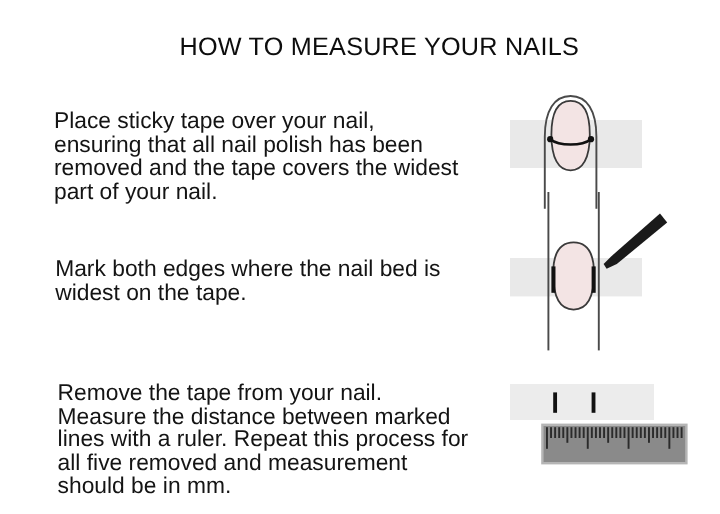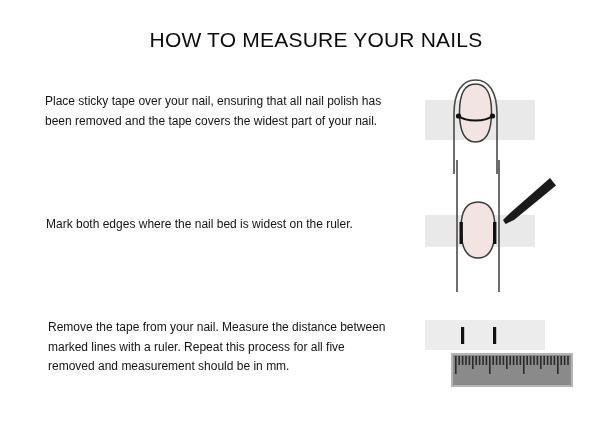--- a/index.html
+++ b/index.html
@@ -28,21 +28,21 @@
     top: 28px;
     width: 600px;
     text-align: center;
     font-size: 21px;
     font-weight: normal;
     letter-spacing: 0.2px;
     color: #0d0d0d;
   }
   .step-text {
     position: absolute;
-    font-size: 12px;
+    font-size: 19px;
     line-height: 19.5px;
     color: #141414;
     white-space: pre-line;
   }
   #step1-text { left: 45px; top: 92px;  width: 345px; }
   #step2-text { left: 46px; top: 215px; width: 345px; }
   #step3-text { left: 48px; top: 318px; width: 345px; }
 
   .illus {
     position: absolute;
@@ -73,21 +73,21 @@
                C 75.5 18 81.5 26 81.5 46
                C 81.5 66 75.5 76 65.5 76
                C 55.5 76 49.5 66 49.5 46 Z" fill="#f3e4e4" stroke="#3a3a3a" stroke-width="1.5"></path>
 
       <path d="M 48.5 50 C 56 56 75 56 82.5 50" fill="none" stroke="#111111" stroke-width="2.1"></path>
       <circle cx="48.5" cy="50" r="2.6" fill="#111111"></circle>
       <circle cx="82.5" cy="50" r="2.6" fill="#111111"></circle>
     </svg>
   </div>
 
-  <div class="step-text" id="step2-text">Mark both edges where the nail bed is widest on the ruler.</div>
+  <div class="step-text" id="step2-text">Mark both edges where the nail bed is widest on the tape.</div>
 
   <div class="illus" id="illus2">
     <svg width="185" height="135" viewBox="0 0 185 135" xmlns="http://www.w3.org/2000/svg">
 
       <rect x="15" y="55" width="110" height="32" fill="#e9e9e9"></rect>
 
       <path d="M 47 0 L 47 132" fill="none" stroke="#4a4a4a" stroke-width="1.6"></path>
       <path d="M 89 0 L 89 132" fill="none" stroke="#4a4a4a" stroke-width="1.6"></path>
 
       <path d="M 51 68 C 51 50 57 42 68 42

